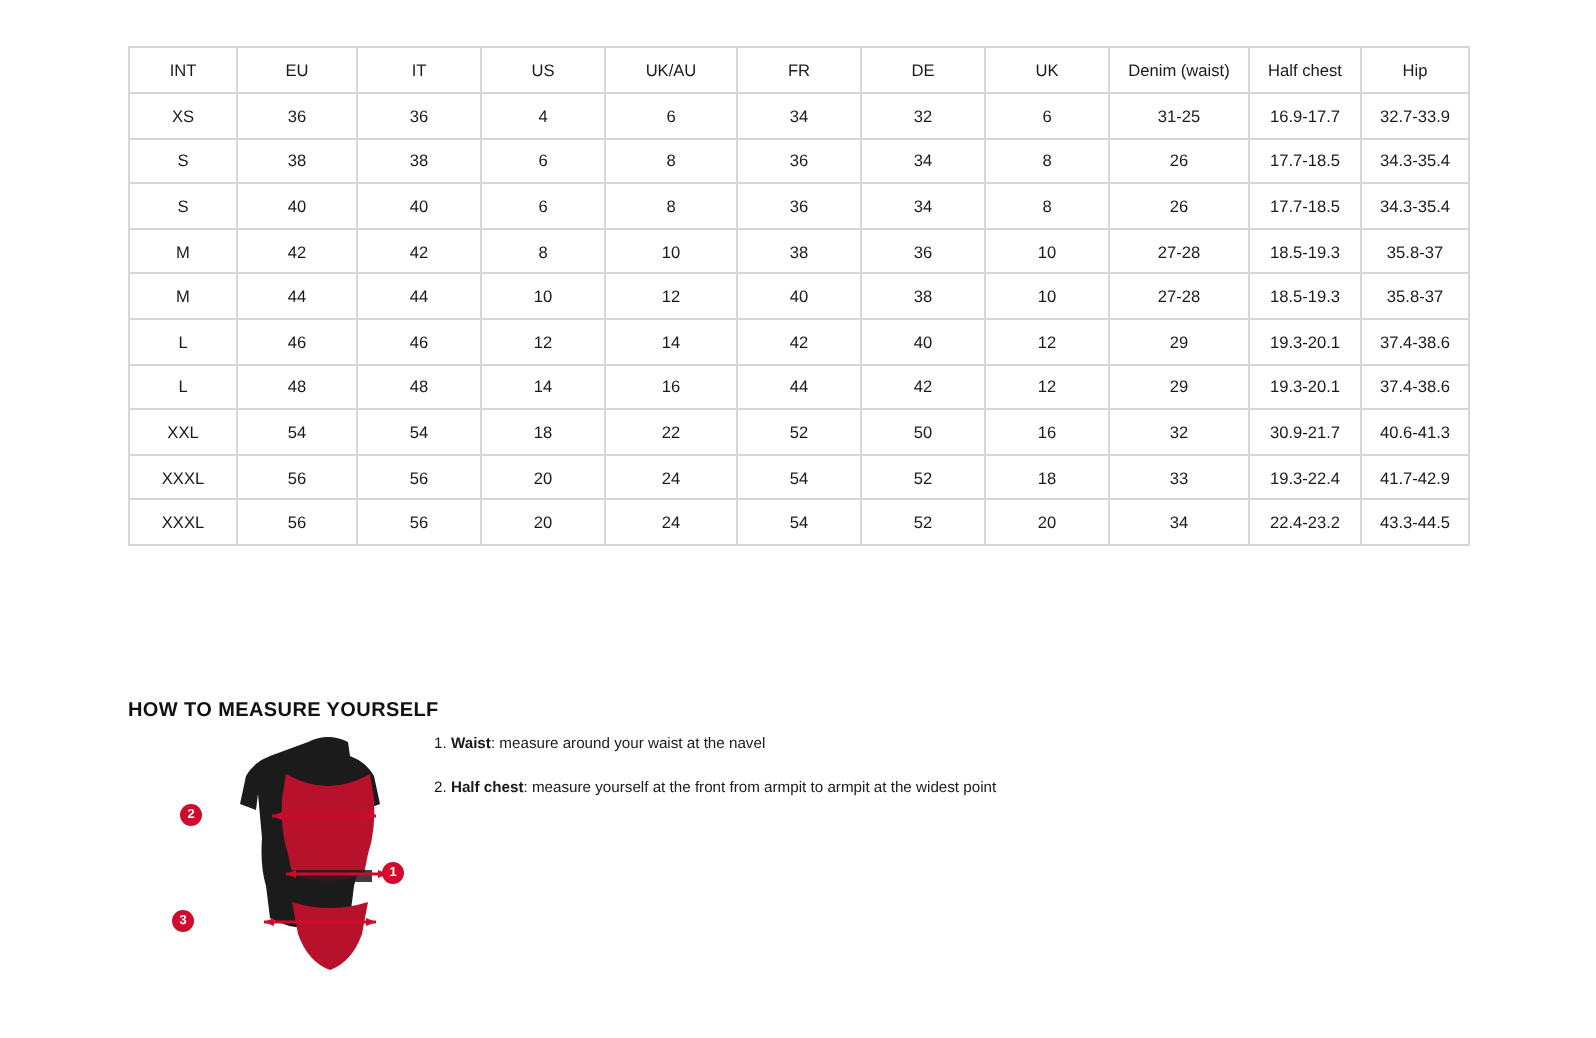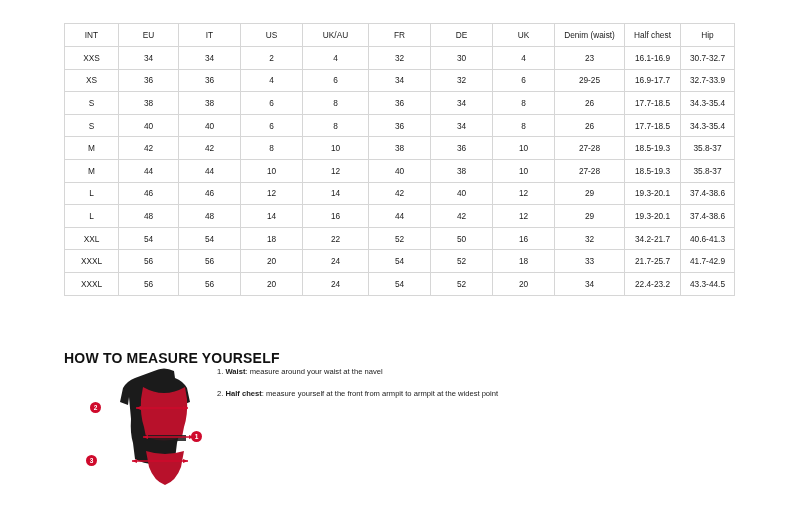--- a/index.html
+++ b/index.html
@@ -57,21 +57,21 @@
   col.c7 { width: 62px; }
   col.c8 { width: 70px; }
   col.c9 { width: 56px; }
   col.c10 { width: 54px; }
 
   
   .howto-title {
     position: absolute;
     left: 64px;
     top: 350px;
-    font-size: 14px;
+    font-size: 10px;
     font-weight: bold;
     letter-spacing: 0.2px;
     color: #111;
   }
   .figure {
     position: absolute;
     left: 110px;
     top: 365px;
     width: 110px;
     height: 125px;
@@ -135,42 +135,29 @@
           <th>FR</th>
           <th>DE</th>
           <th>UK</th>
           <th>Denim (waist)</th>
           <th>Half chest</th>
           <th>Hip</th>
         </tr>
       </thead>
       <tbody>
         <tr>
-          <td>XXS</td>
-          <td>34</td>
-          <td>34</td>
-          <td>2</td>
-          <td>4</td>
-          <td>32</td>
-          <td>30</td>
-          <td>4</td>
-          <td>23</td>
-          <td>16.1-16.9</td>
-          <td>30.7-32.7</td>
-        </tr>
-        <tr>
           <td>XS</td>
           <td>36</td>
           <td>36</td>
           <td>4</td>
           <td>6</td>
           <td>34</td>
           <td>32</td>
           <td>6</td>
-          <td>29-25</td>
+          <td>31-25</td>
           <td>16.9-17.7</td>
           <td>32.7-33.9</td>
         </tr>
         <tr>
           <td>S</td>
           <td>38</td>
           <td>38</td>
           <td>6</td>
           <td>8</td>
           <td>36</td>
@@ -248,34 +235,34 @@
         <tr>
           <td>XXL</td>
           <td>54</td>
           <td>54</td>
           <td>18</td>
           <td>22</td>
           <td>52</td>
           <td>50</td>
           <td>16</td>
           <td>32</td>
-          <td>34.2-21.7</td>
+          <td>30.9-21.7</td>
           <td>40.6-41.3</td>
         </tr>
         <tr>
           <td>XXXL</td>
           <td>56</td>
           <td>56</td>
           <td>20</td>
           <td>24</td>
           <td>54</td>
           <td>52</td>
           <td>18</td>
           <td>33</td>
-          <td>21.7-25.7</td>
+          <td>19.3-22.4</td>
           <td>41.7-42.9</td>
         </tr>
         <tr>
           <td>XXXL</td>
           <td>56</td>
           <td>56</td>
           <td>20</td>
           <td>24</td>
           <td>54</td>
           <td>52</td>

